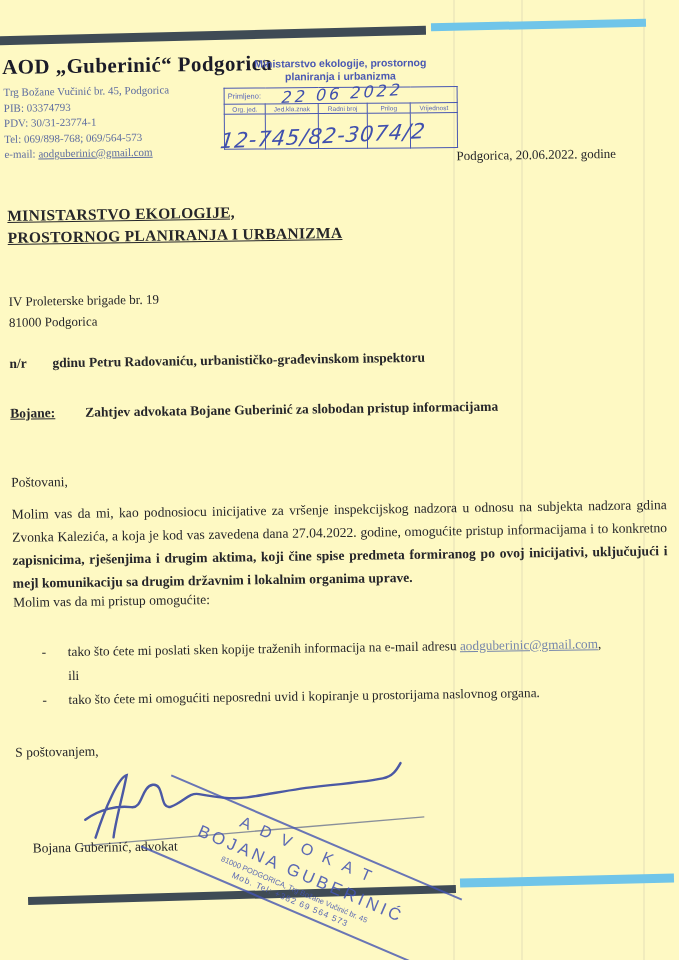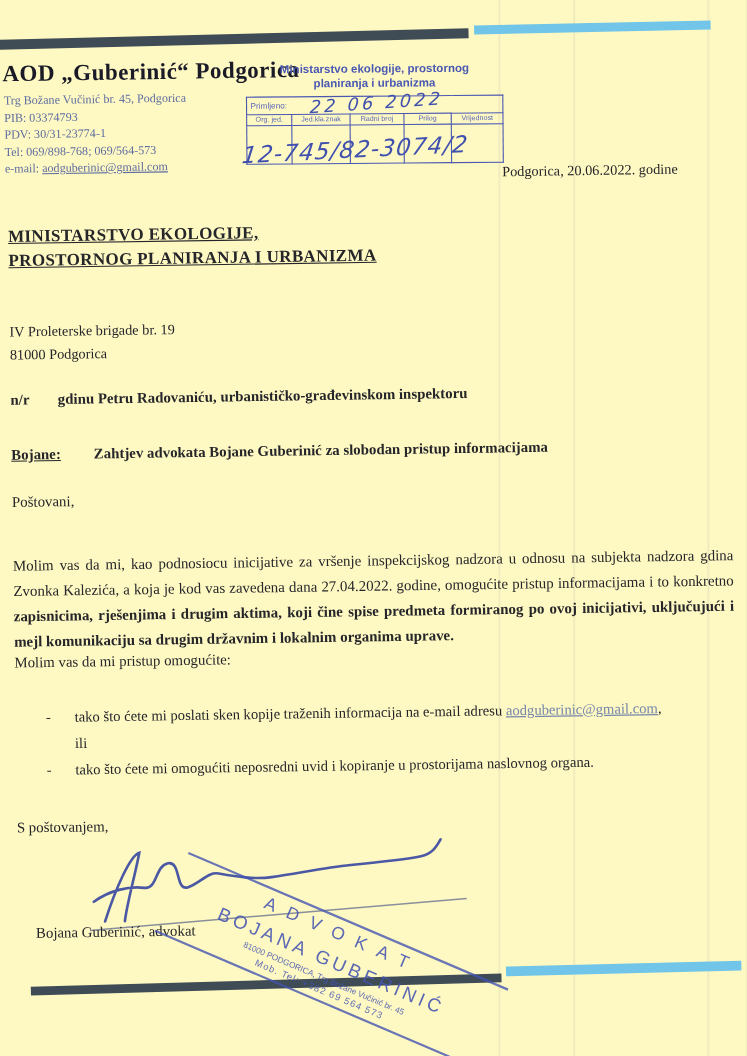--- a/index.html
+++ b/index.html
@@ -34,21 +34,21 @@
 
   .recipient{position:absolute;left:12px;top:200px;font-size:15.5px;font-weight:bold;line-height:22px;letter-spacing:0.3px;}
   .recipient span{text-decoration:underline;}
   .recaddr{position:absolute;left:12px;top:286px;font-size:13px;line-height:21px;}
 
   .nr{position:absolute;left:12px;top:351px;font-size:13.5px;font-weight:bold;}
   .nr .lbl{display:inline-block;width:43px;}
   .subject{position:absolute;left:12px;top:401px;font-size:13.5px;font-weight:bold;}
   .subject .lbl{display:inline-block;text-decoration:underline;margin-right:30px;}
 
-  .salut{position:absolute;left:12px;top:444px;font-size:13.5px;}
+  .salut{position:absolute;left:12px;top:470px;font-size:13.5px;}
   .para1{position:absolute;left:12px;top:498px;width:655px;font-size:13.6px;line-height:23px;text-align:justify;}
   .para2{position:absolute;left:12px;top:590px;font-size:13.5px;}
   .bullets{position:absolute;left:40px;top:636px;width:625px;font-size:13.3px;line-height:24px;}
   .bullet{display:flex;}
   .bullet .m{width:26px;flex:none;}
   .link{color:#7787ab;text-decoration:underline;}
   .closing{position:absolute;left:12px;top:740px;font-size:13.5px;}
   .signer{position:absolute;left:28px;top:836px;font-size:13.5px;}
 
   .sig{position:absolute;left:75px;top:758px;}

